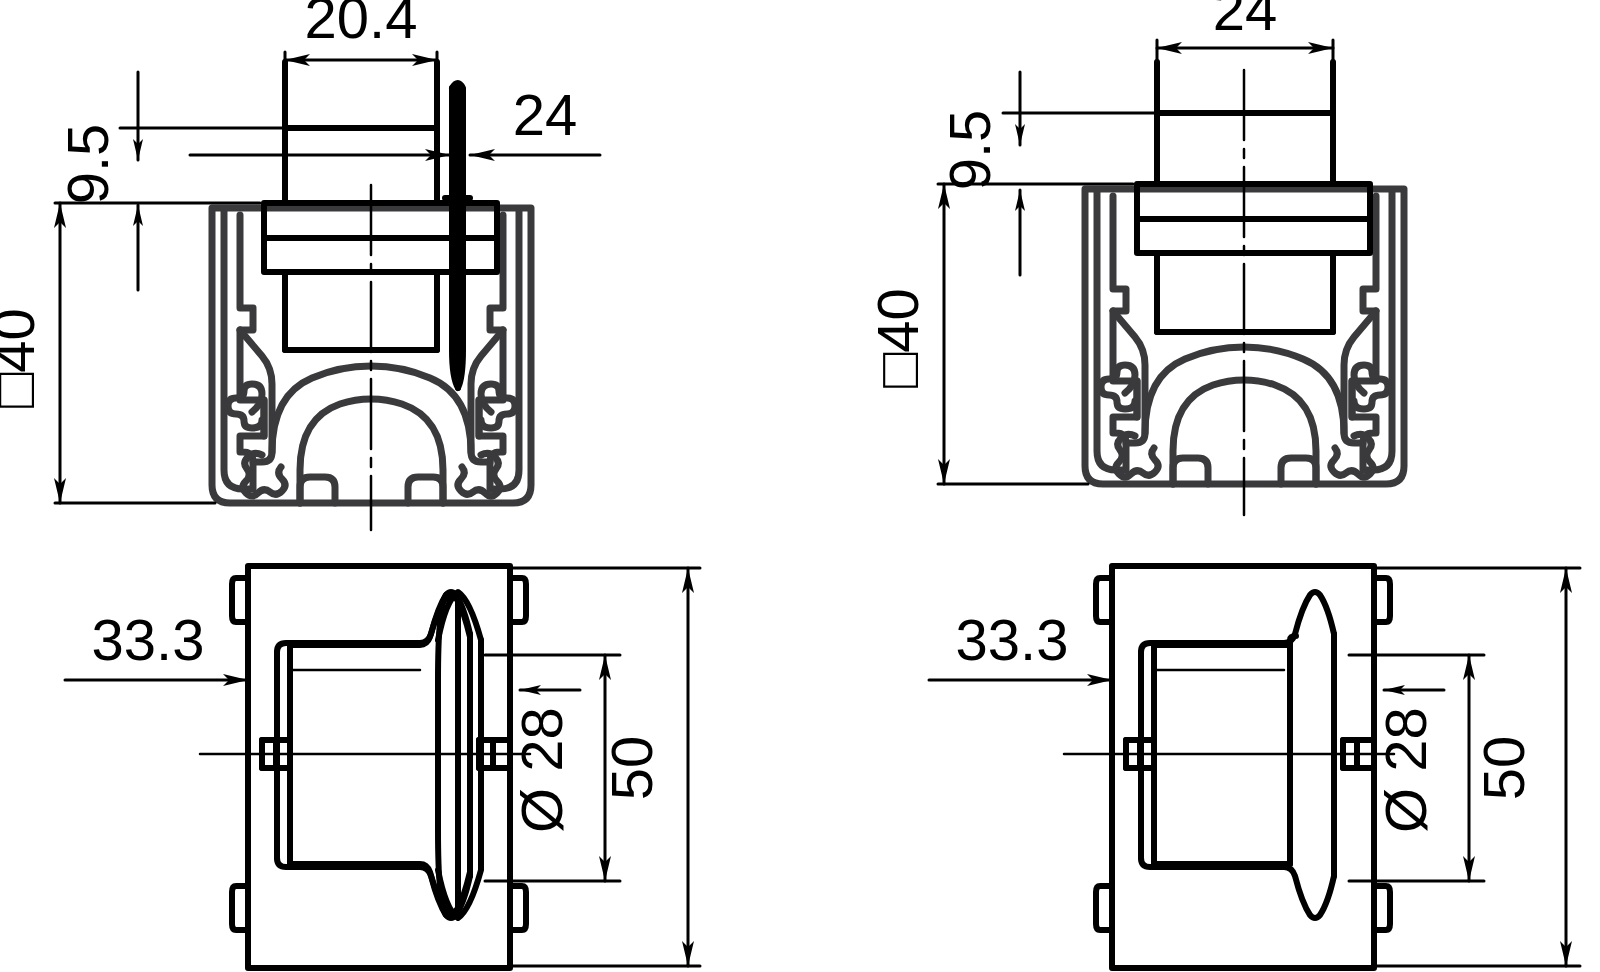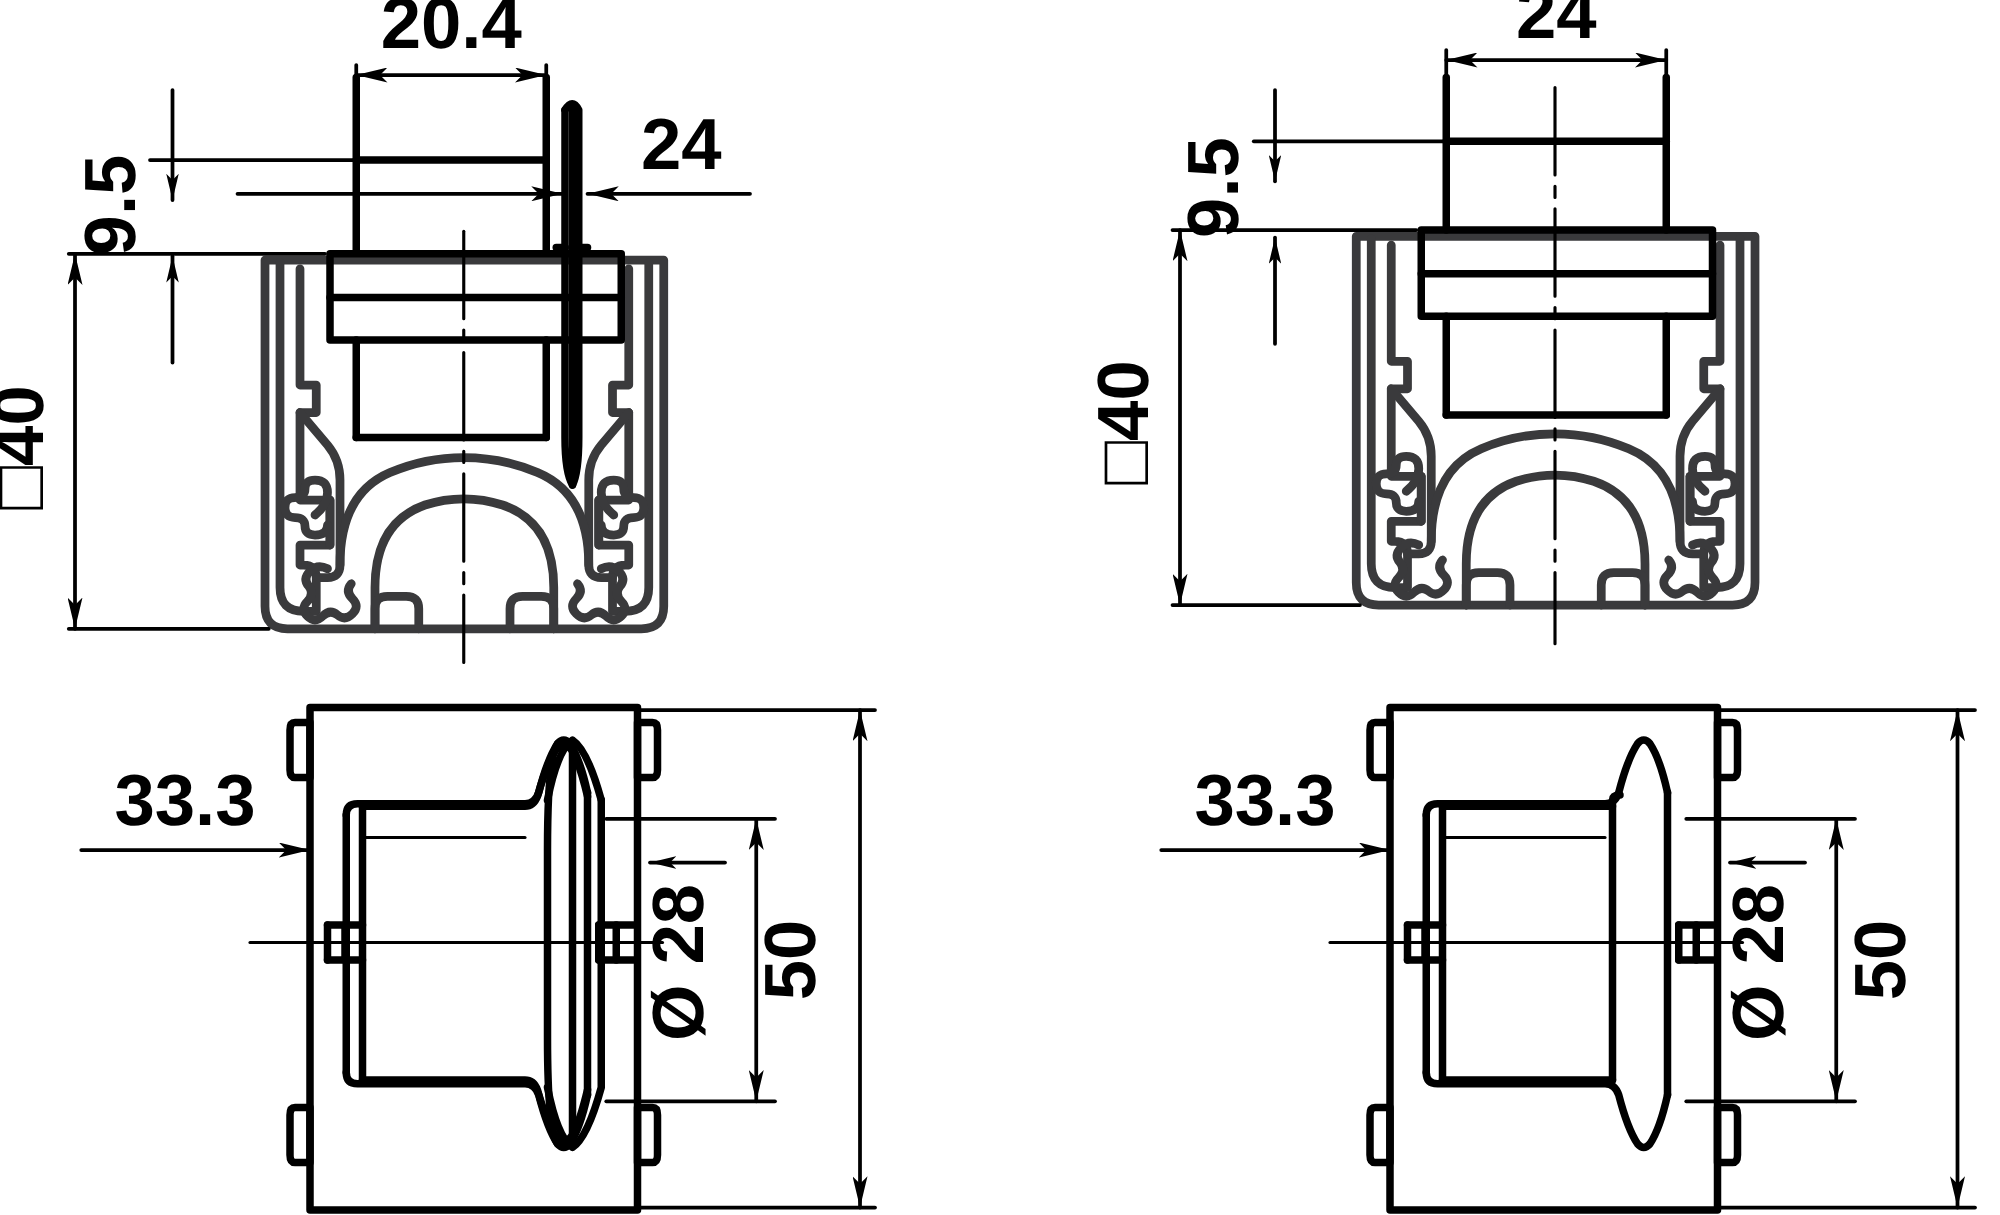--- a/index.html
+++ b/index.html
@@ -1,17 +1,17 @@
 <!DOCTYPE html>
 <html><head>
 <meta charset="utf-8">
 <style>
   html,body{margin:0;padding:0;background:#ffffff;}
   body{width:1600px;height:972px;overflow:hidden;font-family:"Liberation Sans",sans-serif;}
-  #sheet{position:relative;width:1600px;height:972px;background:#fff;font-weight:bold;}
+  #sheet{position:relative;width:1600px;height:972px;background:#fff;}
   svg{display:block;}
   .dimtext{font-family:"Liberation Sans",sans-serif;font-size:58px;fill:#000;letter-spacing:0px;}
 </style>
 </head>
 <body>
 
 <div id="sheet">
 <svg width="1600" height="972" viewBox="0 0 1600 972" xmlns="http://www.w3.org/2000/svg">
   <defs>
     <marker id="arrEnd" markerWidth="26" markerHeight="12" refX="25" refY="6" orient="auto" markerUnits="userSpaceOnUse">

